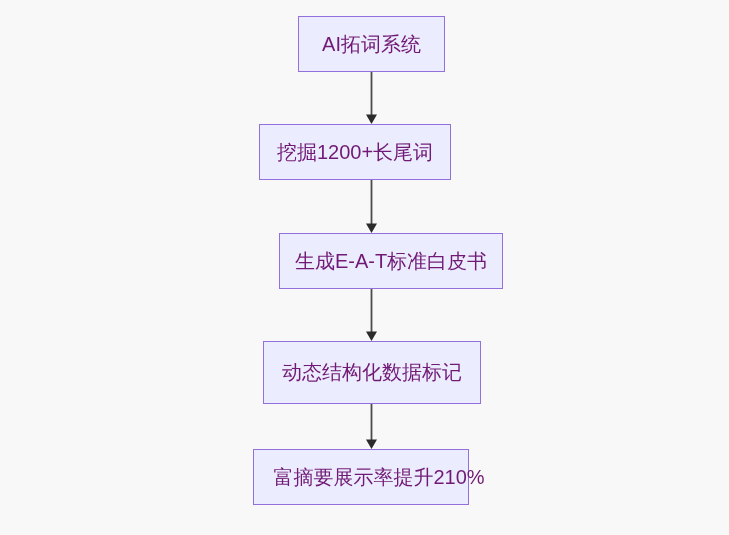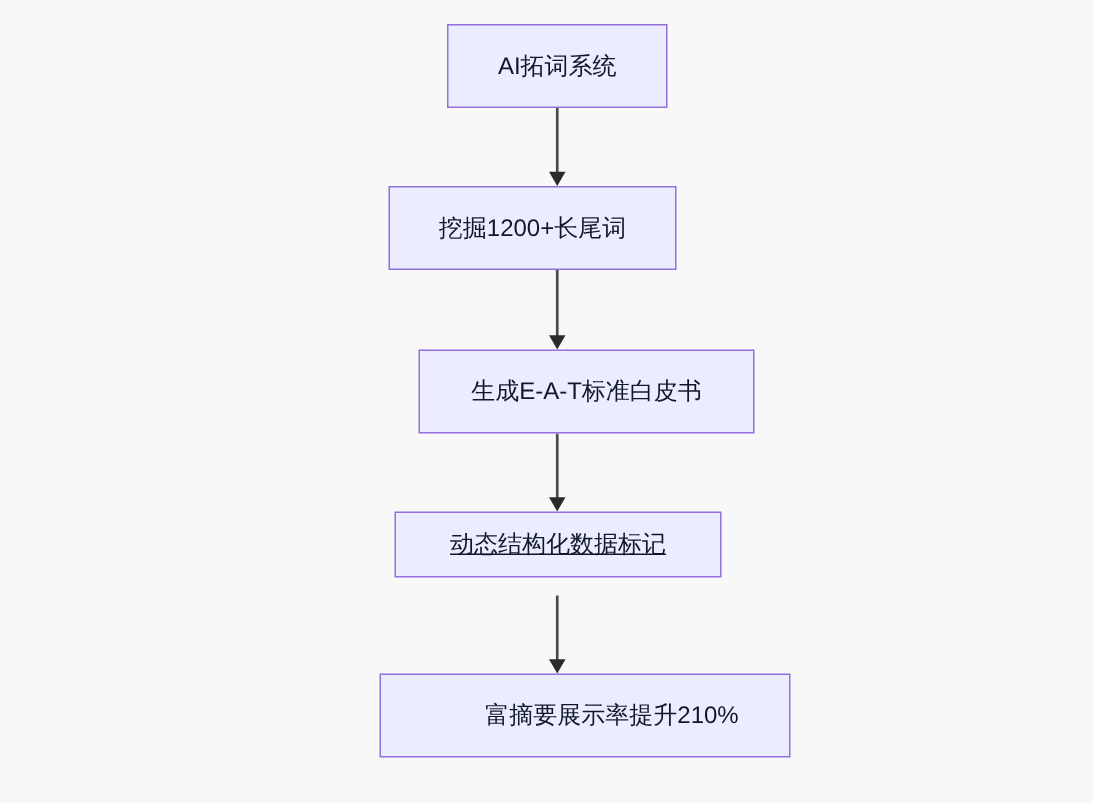--- a/index.html
+++ b/index.html
@@ -32,33 +32,33 @@
   }
   .edge-head {
     fill: #2b2b2b;
     stroke: none;
   }
   .node {
     position: absolute;
     box-sizing: border-box;
     background: #ECECFF;
     border: 1px solid #9370DB;
-    color: #0f172a;
-    font-size: 16px;
+    color: #701a75;
+    font-size: 20px;
     display: flex;
     align-items: center;
     justify-content: center;
     text-align: center;
     white-space: nowrap;
   }
   .n0 { left: 298px; top: 16px;  width: 147px; height: 56px; }
   .n1 { left: 259px; top: 124px; width: 192px; height: 56px; }
   .n2 { left: 259px; top: 233px; width: 224px; height: 56px; margin-left: 20px; }
-  .n3 { left: 263px; top: 341px; width: 218px; height: 44px; text-decoration: underline; }
-  .n4 { left: 253px; top: 449px; width: 274px; height: 56px; padding-left: 36px; }
+  .n3 { left: 263px; top: 341px; width: 218px; height: 63px; }
+  .n4 { left: 253px; top: 449px; width: 216px; height: 56px; padding-left: 36px; }
 </style>
 </head>
 <body>
 
 <div class="canvas">
 
   <svg class="edges-layer" viewBox="0 0 729 535" xmlns="http://www.w3.org/2000/svg">
     <g>
       <line class="edge-line" x1="371.5" y1="72" x2="371.5" y2="115.5"></line>
       <polygon class="edge-head" points="371.5,124 366,114.5 377,114.5"></polygon>

